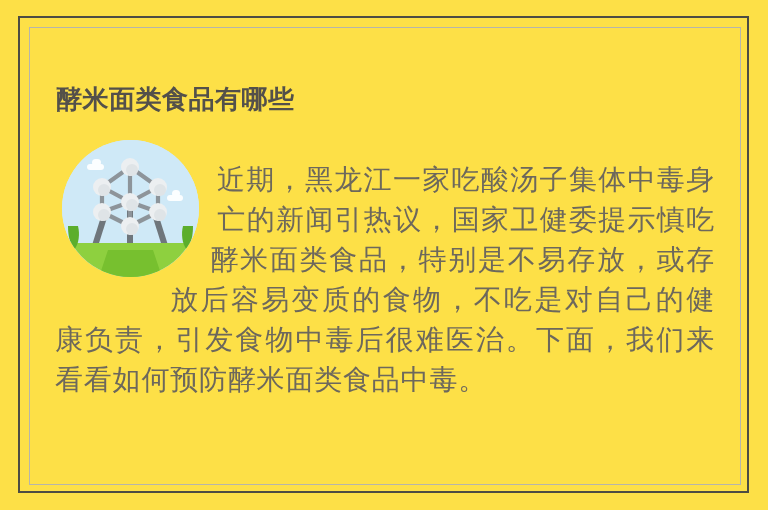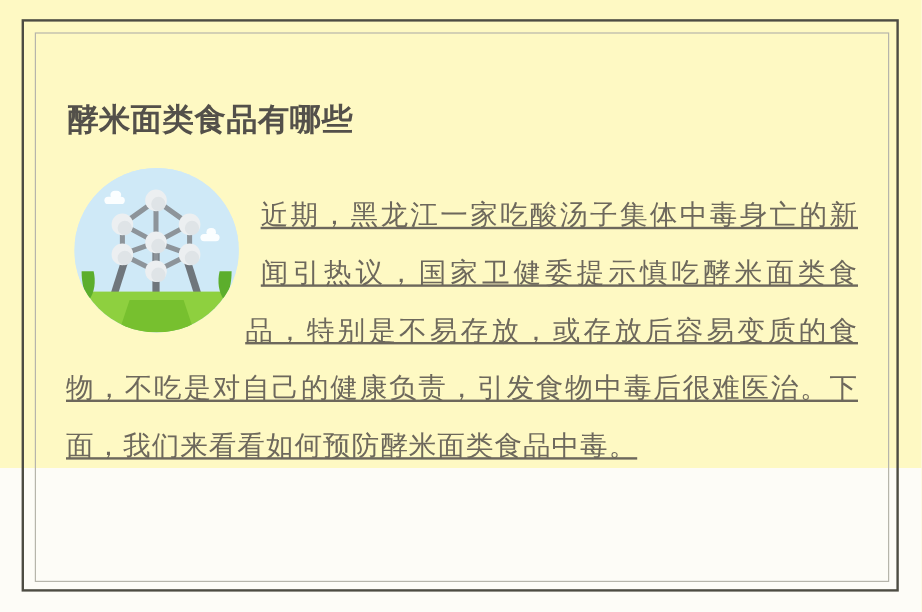--- a/index.html
+++ b/index.html
@@ -10,22 +10,22 @@
     width: 768px;
     height: 510px;
     background: #fdfcf7;
     font-family: "Liberation Sans", "DejaVu Sans", sans-serif;
     overflow: hidden;
   }
 
   .page {
     position: relative;
     width: 768px;
-    height: 390px;
-    background: #fef9c3;
+    height: 510px;
+    background: #fde047;
     box-sizing: border-box;
   }
 
   
   .frame-outer {
     position: absolute;
     left: 18px;
     top: 16px;
     width: 731px;
     height: 477px;
@@ -83,27 +83,26 @@
     background: #cfe9f7;
     shape-outside: circle(50%);
   }
   .illustration svg {
     display: block;
     width: 137px;
     height: 137px;
   }
 
   .article-text {
-    font-size: 23px;
-    line-height: 48px;
+    font-size: 28px;
+    line-height: 40px;
     color: #6d685c;
     letter-spacing: 0.8px;
     text-align: justify;
     text-justify: inter-ideograph;
-    text-decoration: underline;
   }
 </style>
 </head>
 <body>
 
 <div class="page">
 
   <div class="frame-outer"></div>
   <div class="frame-inner"></div>
 

